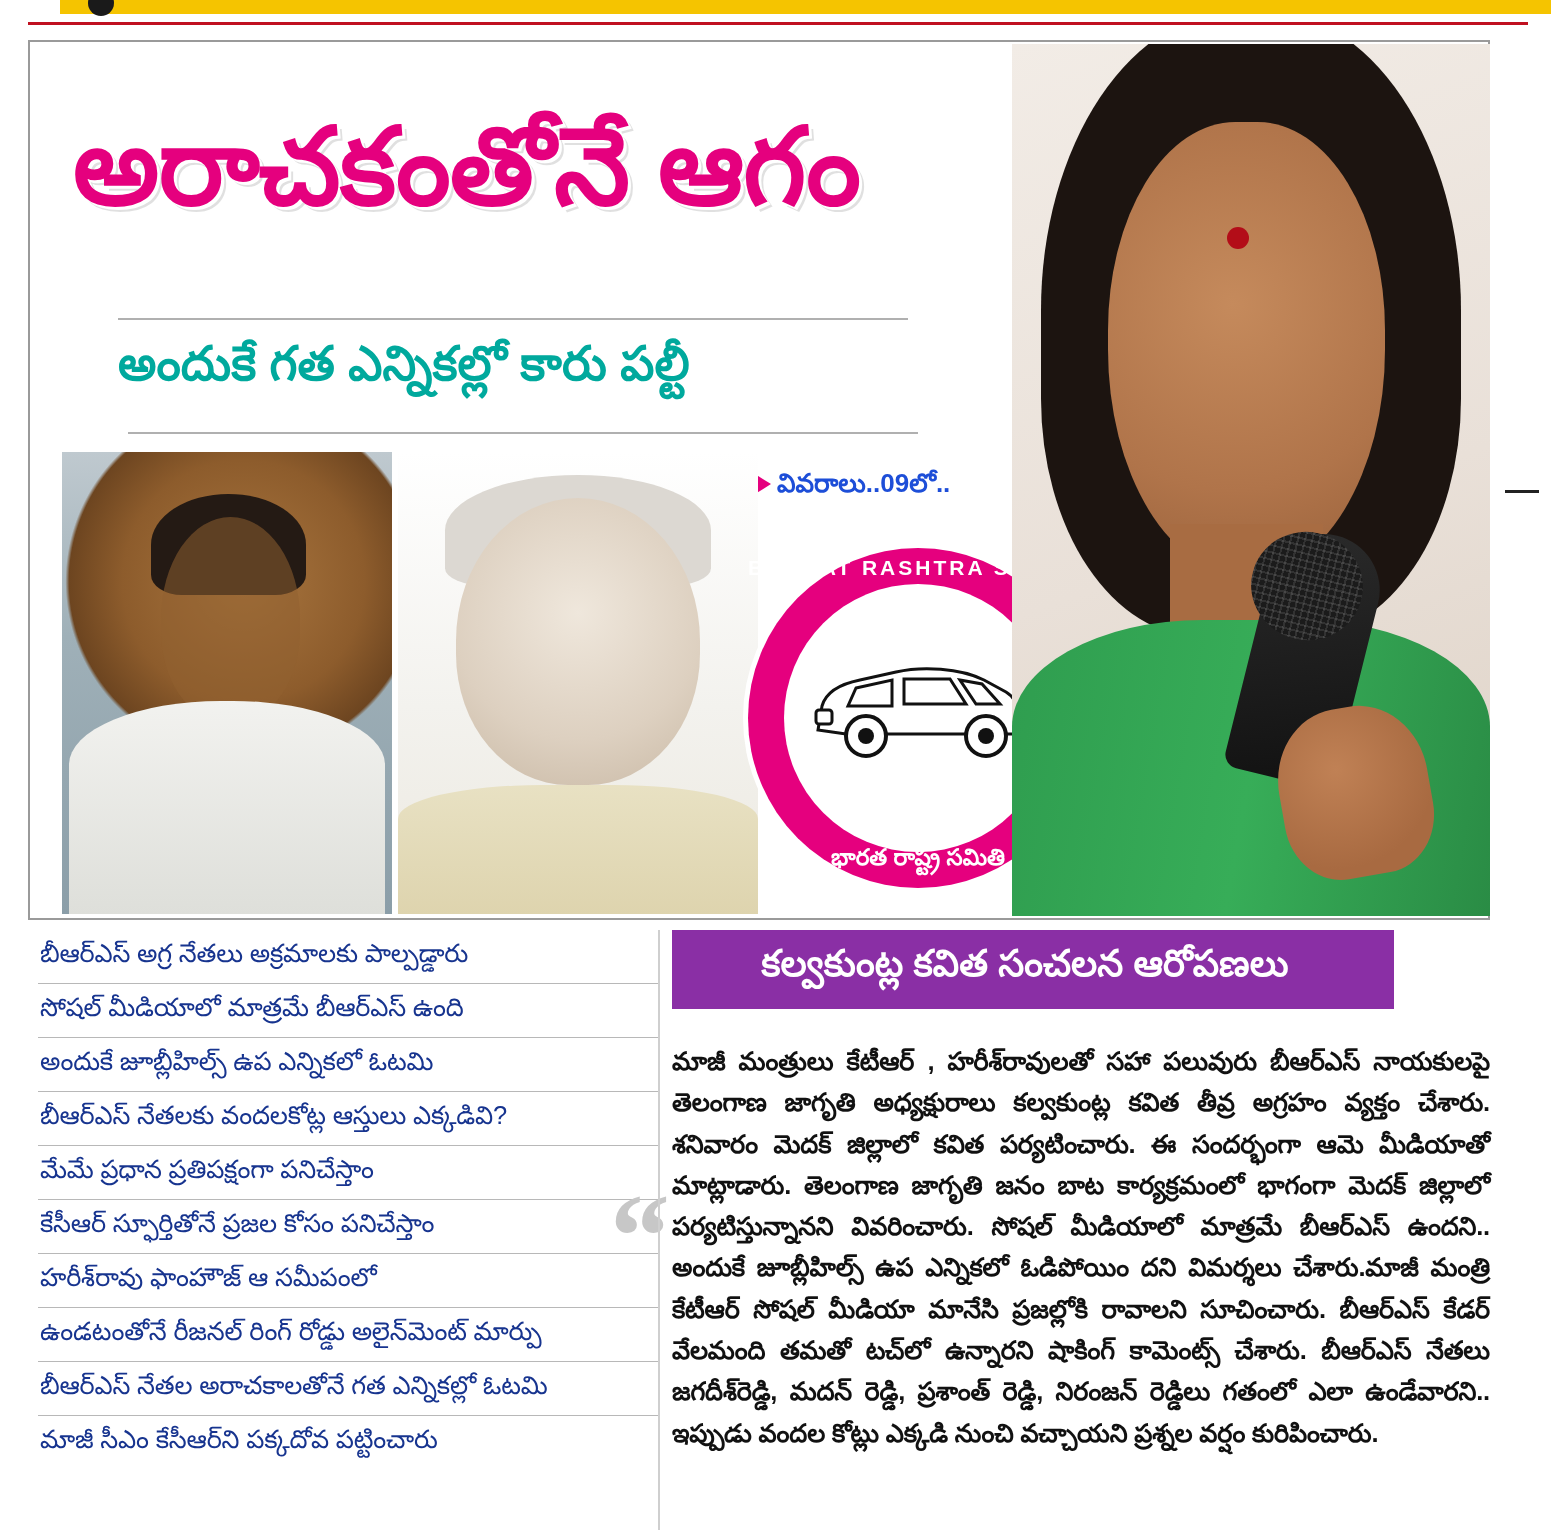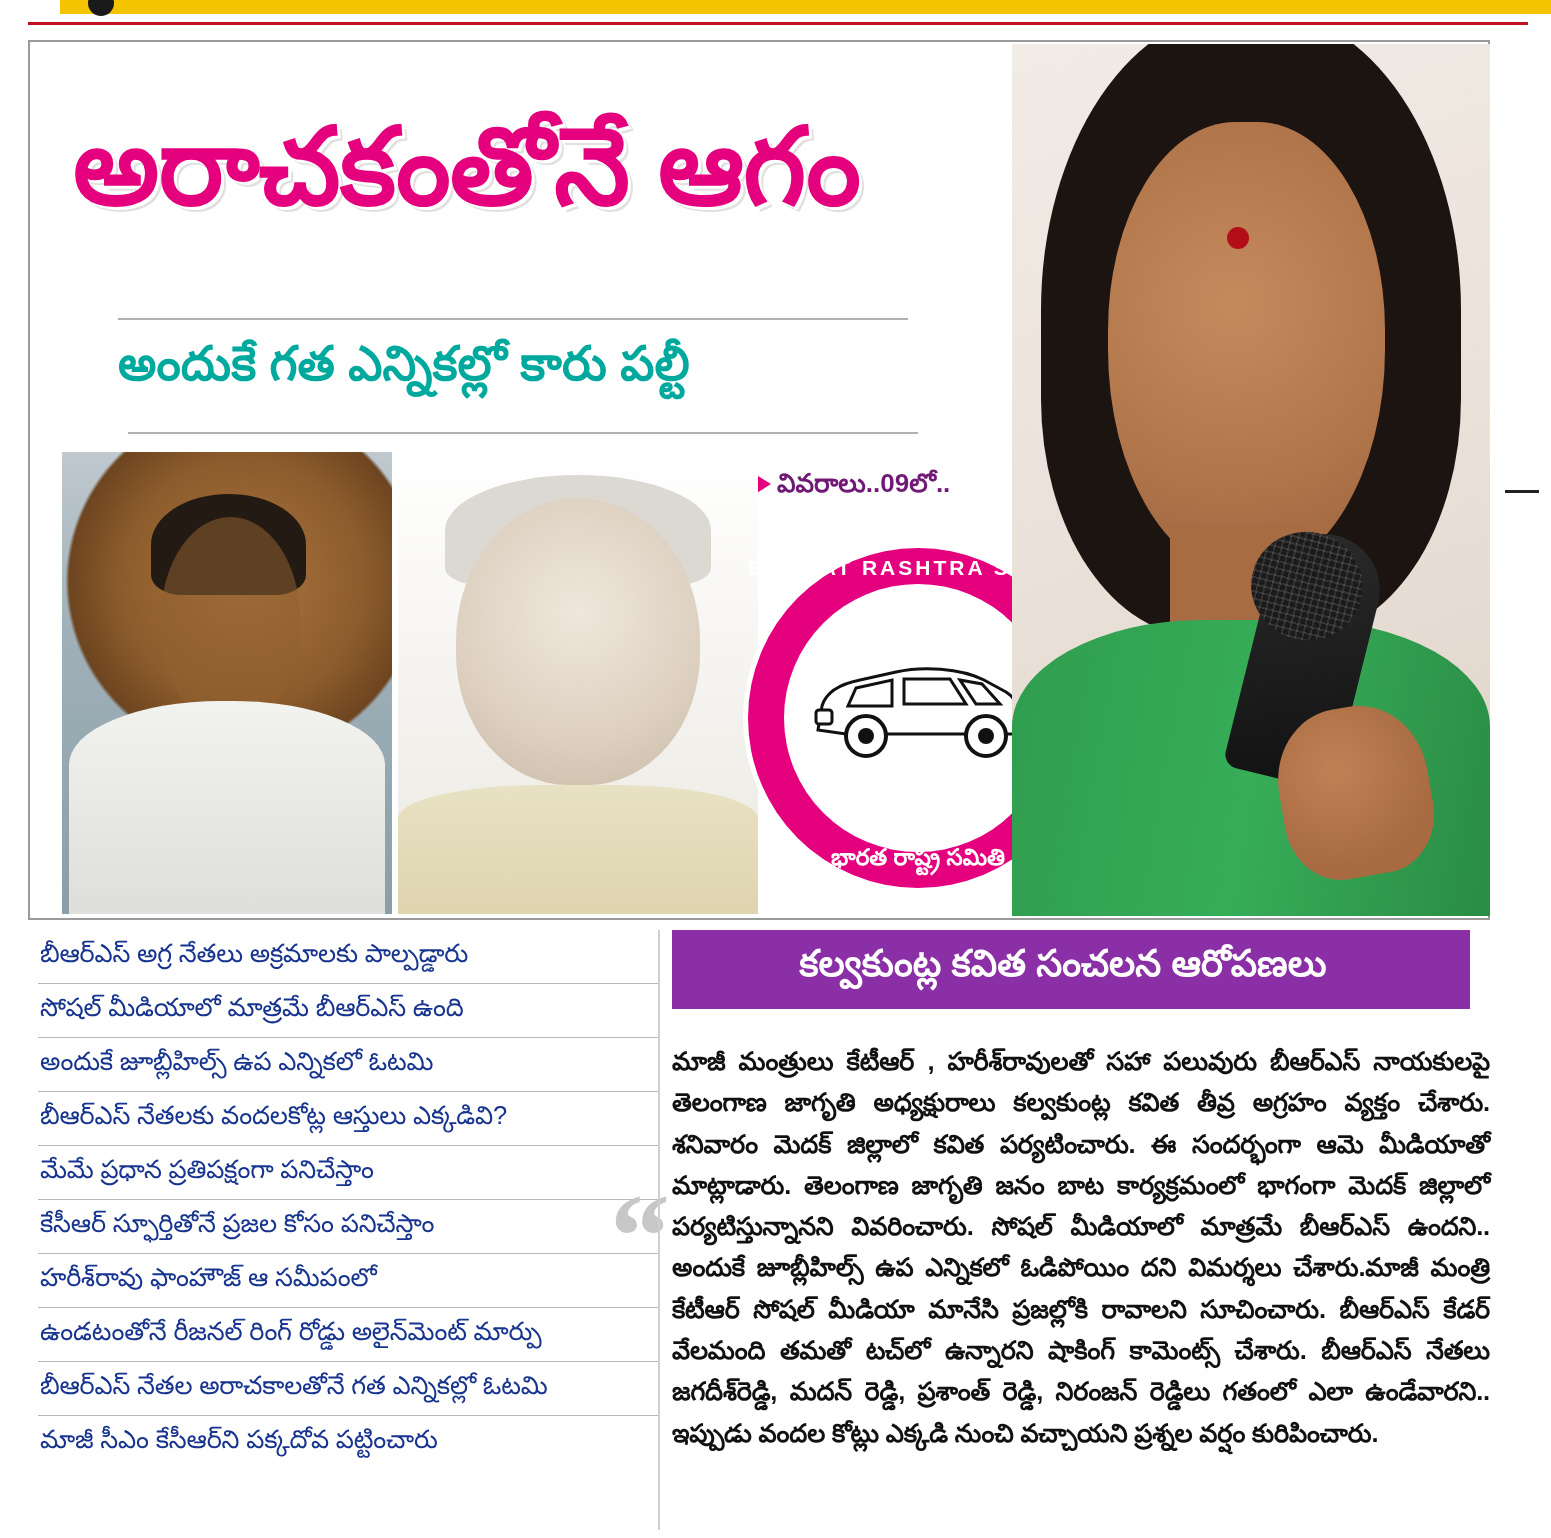--- a/index.html
+++ b/index.html
@@ -80,21 +80,21 @@
     left: 128px; top: 432px; width: 790px; height: 2px;
     background: #b0b0b0;
   }
 
   
   .see-details {
     position: absolute;
     left: 755px; top: 468px;
     font-size: 26px;
     font-weight: bold;
-    color: #701a75;
+    color: #1d4ed8;
     white-space: nowrap;
   }
   .see-details .tri {
     display: inline-block;
     width: 0; height: 0;
     border-left: 16px solid #e5007e;
     border-top: 10px solid transparent;
     border-bottom: 10px solid transparent;
     margin-right: 6px;
     vertical-align: -2px;
@@ -276,21 +276,21 @@
     font-weight: bold;
   }
 
   
   .article {
     position: absolute;
     left: 672px; top: 930px;
     width: 818px;
   }
   .article-banner {
-    width: 798px;
+    width: 722px;
     background: #8a2fa5;
     color: #ffffff;
     font-size: 37px;
     font-weight: bold;
     text-align: center;
     padding: 13px 16px 15px 0;
     box-sizing: border-box;
     white-space: nowrap;
   }
   .article-body {

